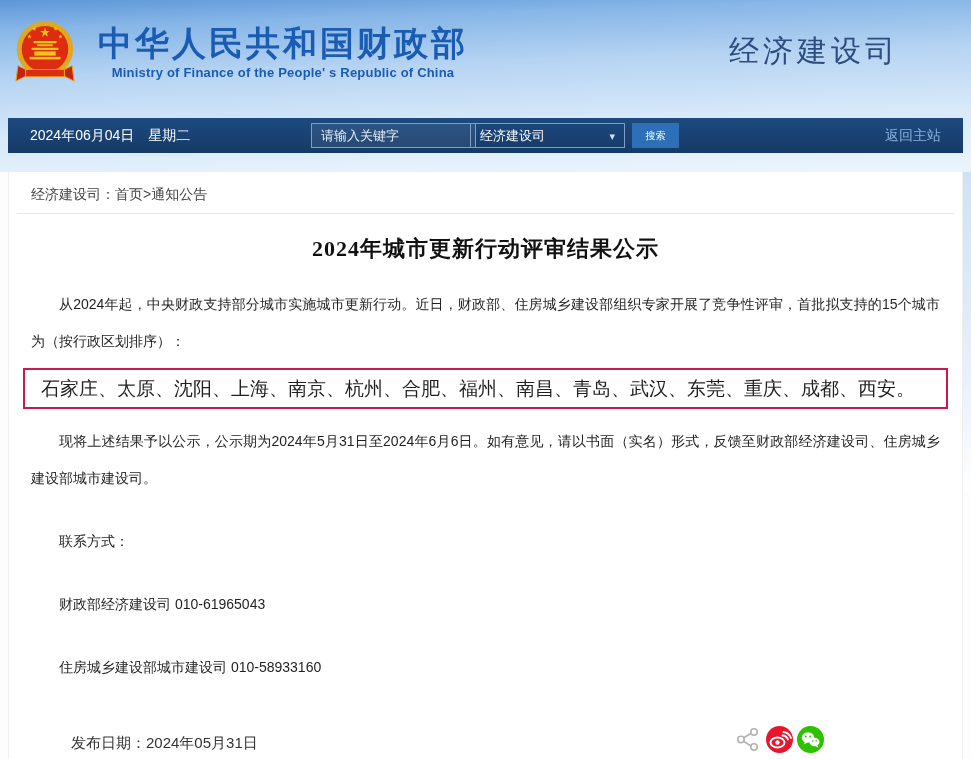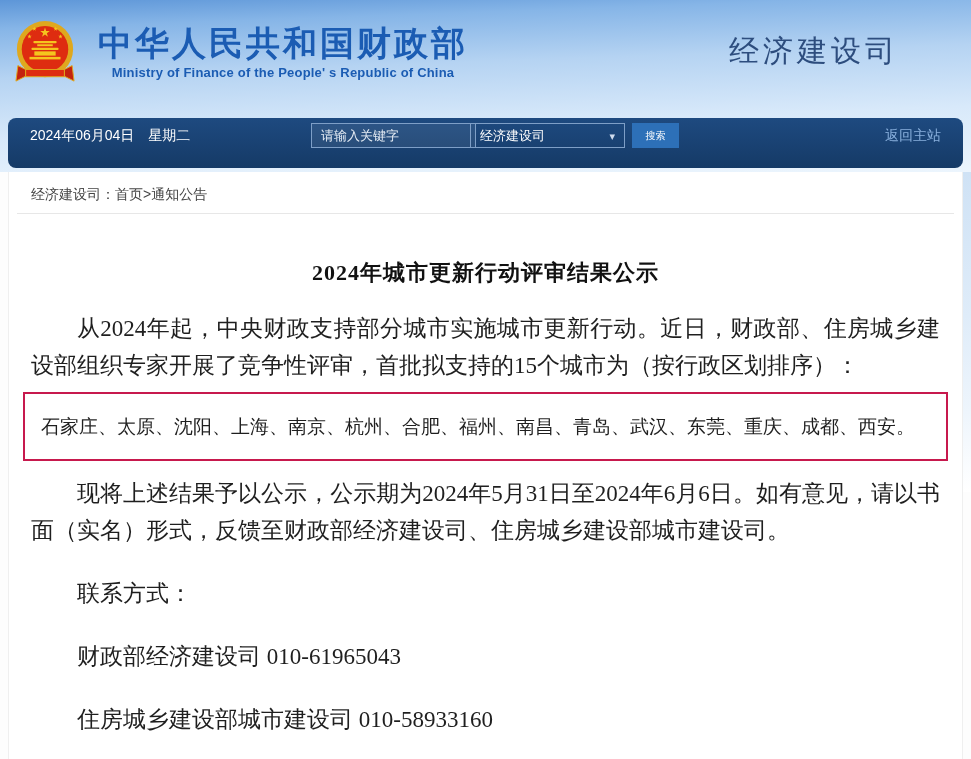--- a/index.html
+++ b/index.html
@@ -35,24 +35,23 @@
     color:#1b5cb3; font-size:13px; font-weight:bold; letter-spacing:0.2px;
     margin-top:2px;
     text-align:center;
   }
   .dept {
     margin-left:auto; margin-right:34px;
     color:#2d4d7e; font-size:30px; letter-spacing:4px; font-weight:500;
   }
   
   .navbar {
-    position:absolute; left:8px; right:8px; top:118px; height:50px;
+    position:absolute; left:8px; right:8px; top:118px; height:35px;
     background:linear-gradient(180deg,#1e4a80 0%,#153a66 100%);
     display:block;
-    border-radius:8px;
   }
   .nav-date {
     position:absolute; left:22px; top:0; height:35px; line-height:35px;
     color:#ffffff; font-size:14px;
   }
   .nav-search {
     position:absolute; left:303px; top:5px; width:165px; height:25px;
     background:rgba(255,255,255,0.07);
     border:1px solid #7e9fc7; color:#fff; font-size:13px; padding:0 9px;
     outline:none; font-family:inherit;
@@ -86,31 +85,31 @@
   }
   .breadcrumb {
     padding:14px 22px 0 22px; font-size:14px; color:#444; height:41px;
   }
   .breadcrumb .crumb-path { color:#444; cursor:pointer; }
   .divider { border-bottom:1px solid #e7e7e7; margin:0 8px 0 8px; }
   article { padding:0 22px; }
   h1.doc-title {
     font-family:"Liberation Serif","DejaVu Serif",serif;
     font-size:22px; font-weight:600; color:#111;
-    text-align:center; margin-top:44px; letter-spacing:1px;
+    text-align:center; margin-top:20px; letter-spacing:1px;
   }
   .para {
-    font-size:23px; line-height:37px; color:#1f1f1f; text-align:justify;font-family:Liberation Serif, serif;
+    font-size:14px; line-height:37px; color:#1f1f1f; text-align:justify;
   }
   .indent { text-indent:2em; }
   .p1 { margin-top:22px; }
   .redbox {
     border:2px solid #c7194d;
     margin:8px -8px 14px -8px;
-    padding:15px 16px;
+    padding:1px 16px;
     font-size:19px; line-height:35px; color:#1f1f1f;
   }
   .p2 { }
   .contact-heading { margin-top:26px; }
   .contact-line { margin-top:26px; }
   
   .doc-footer {
     position:relative; margin-top:34px; height:52px; padding-left:40px;
     font-size:15px; color:#333;
   }

